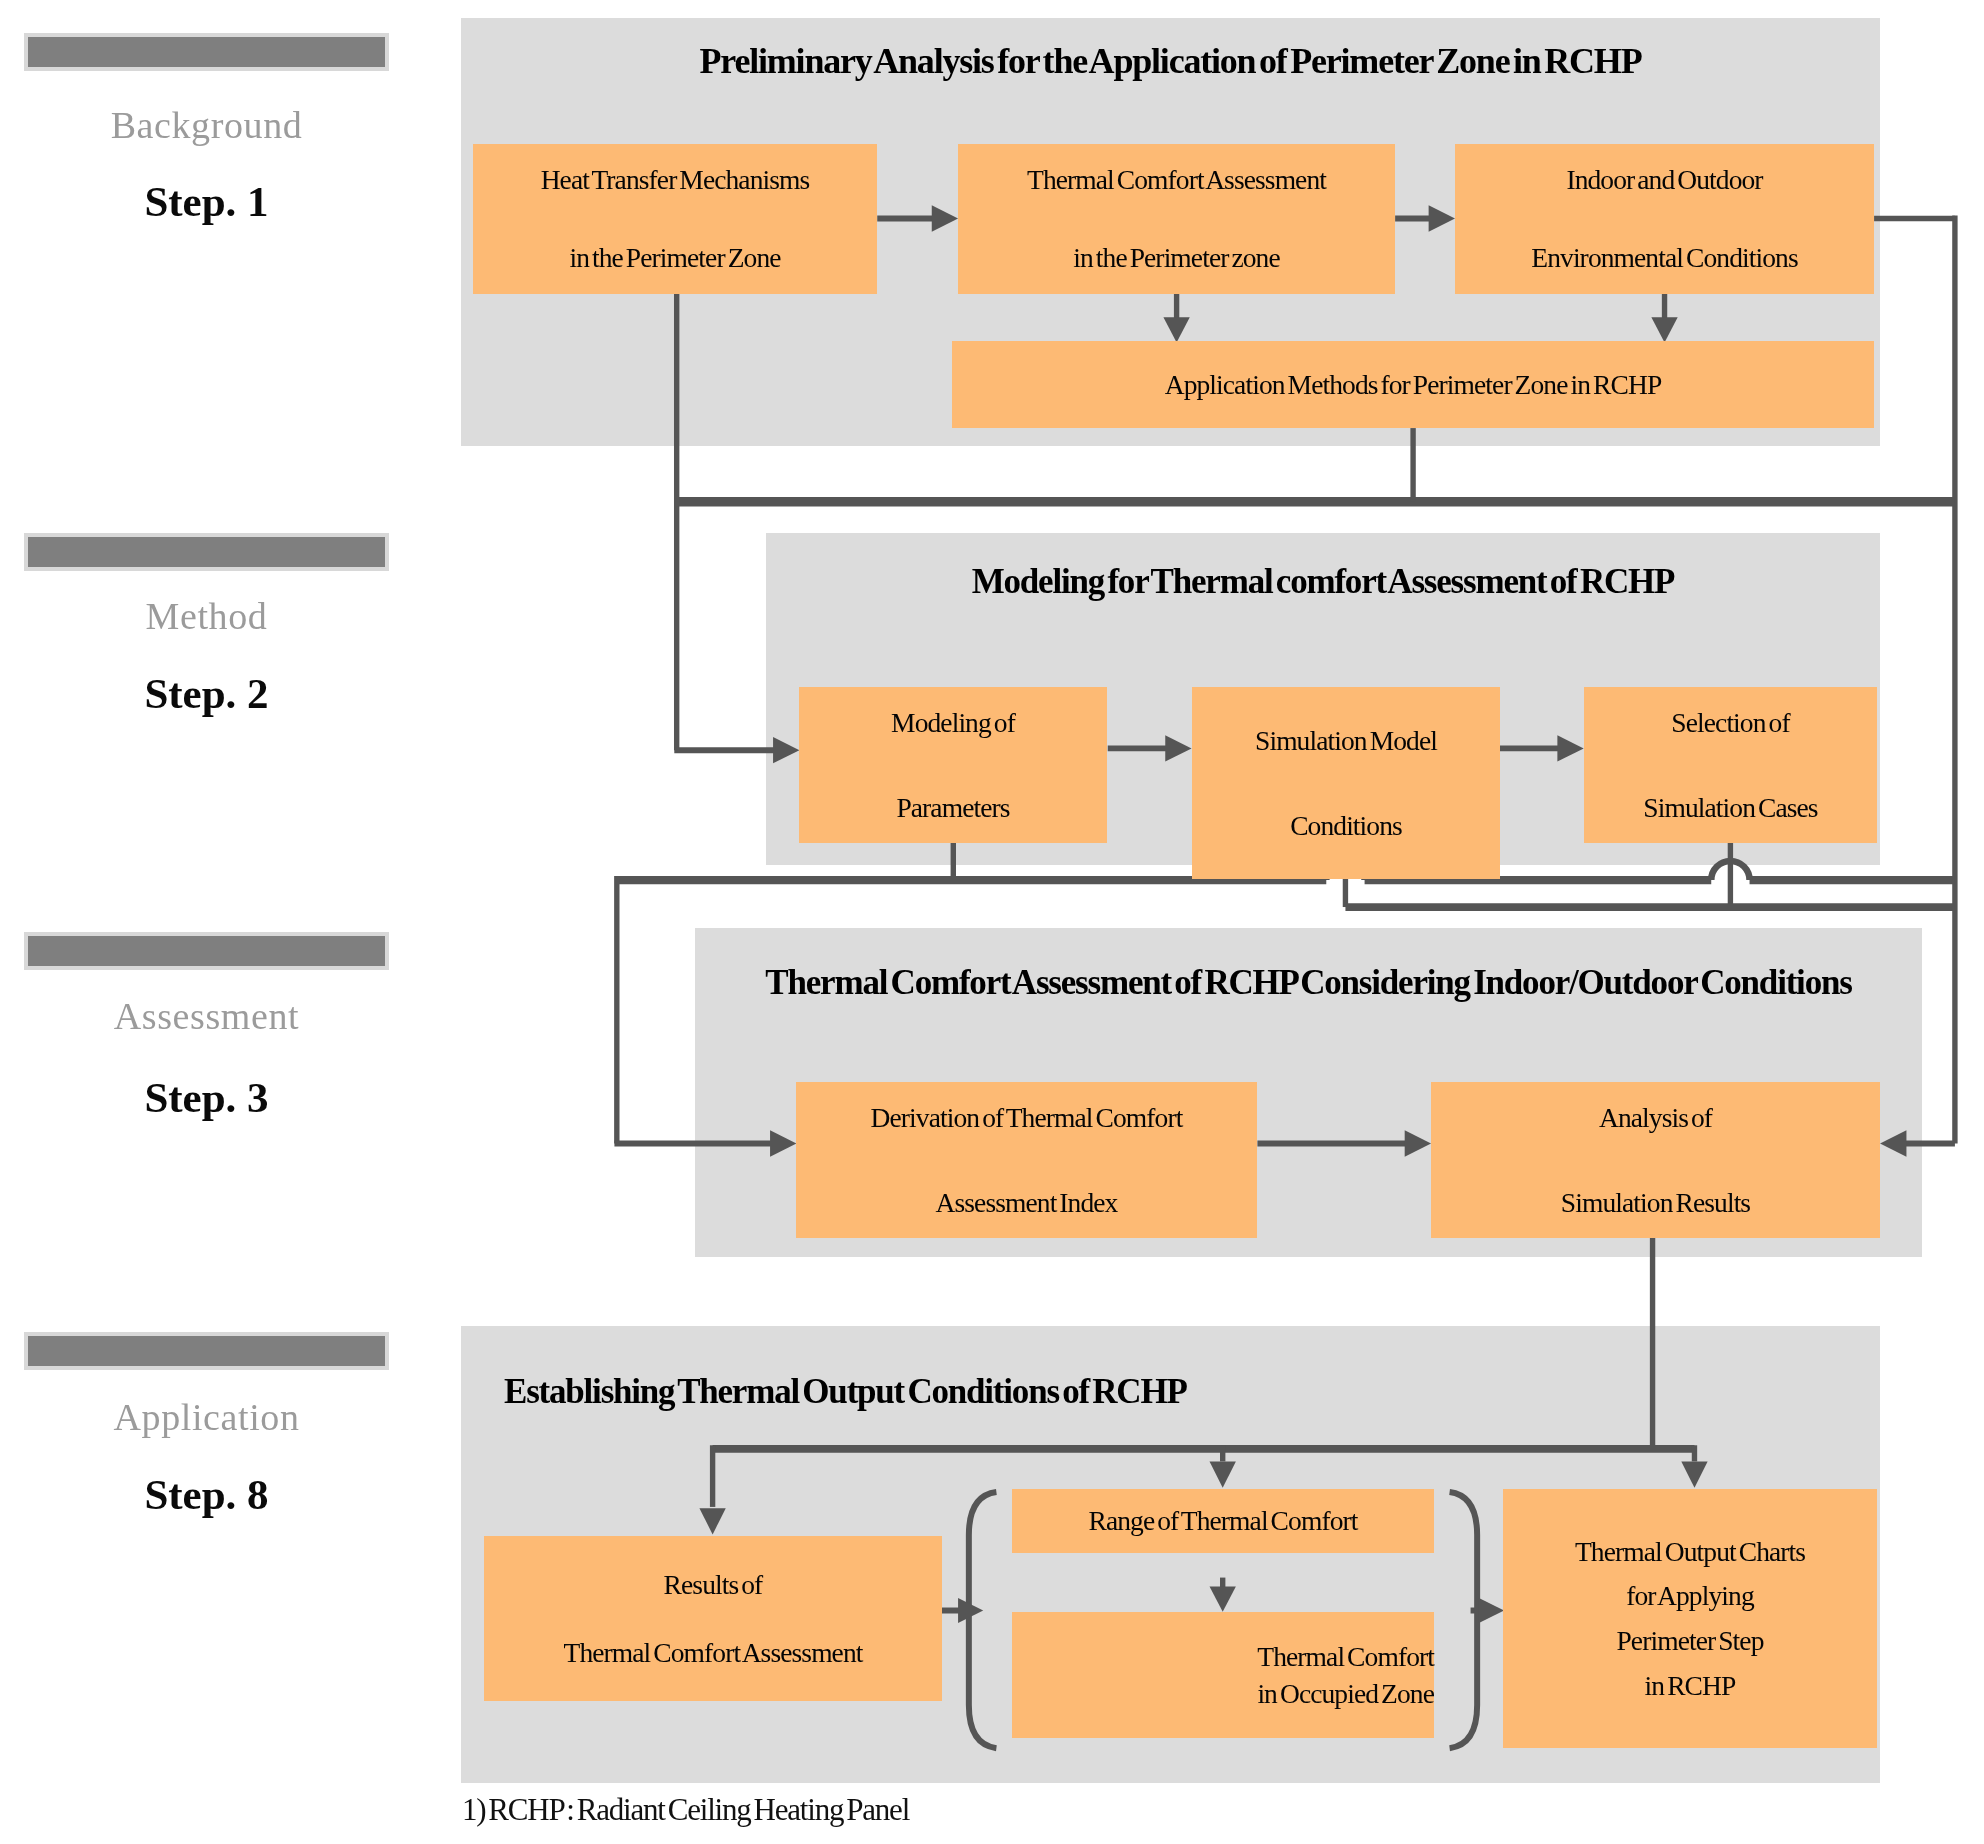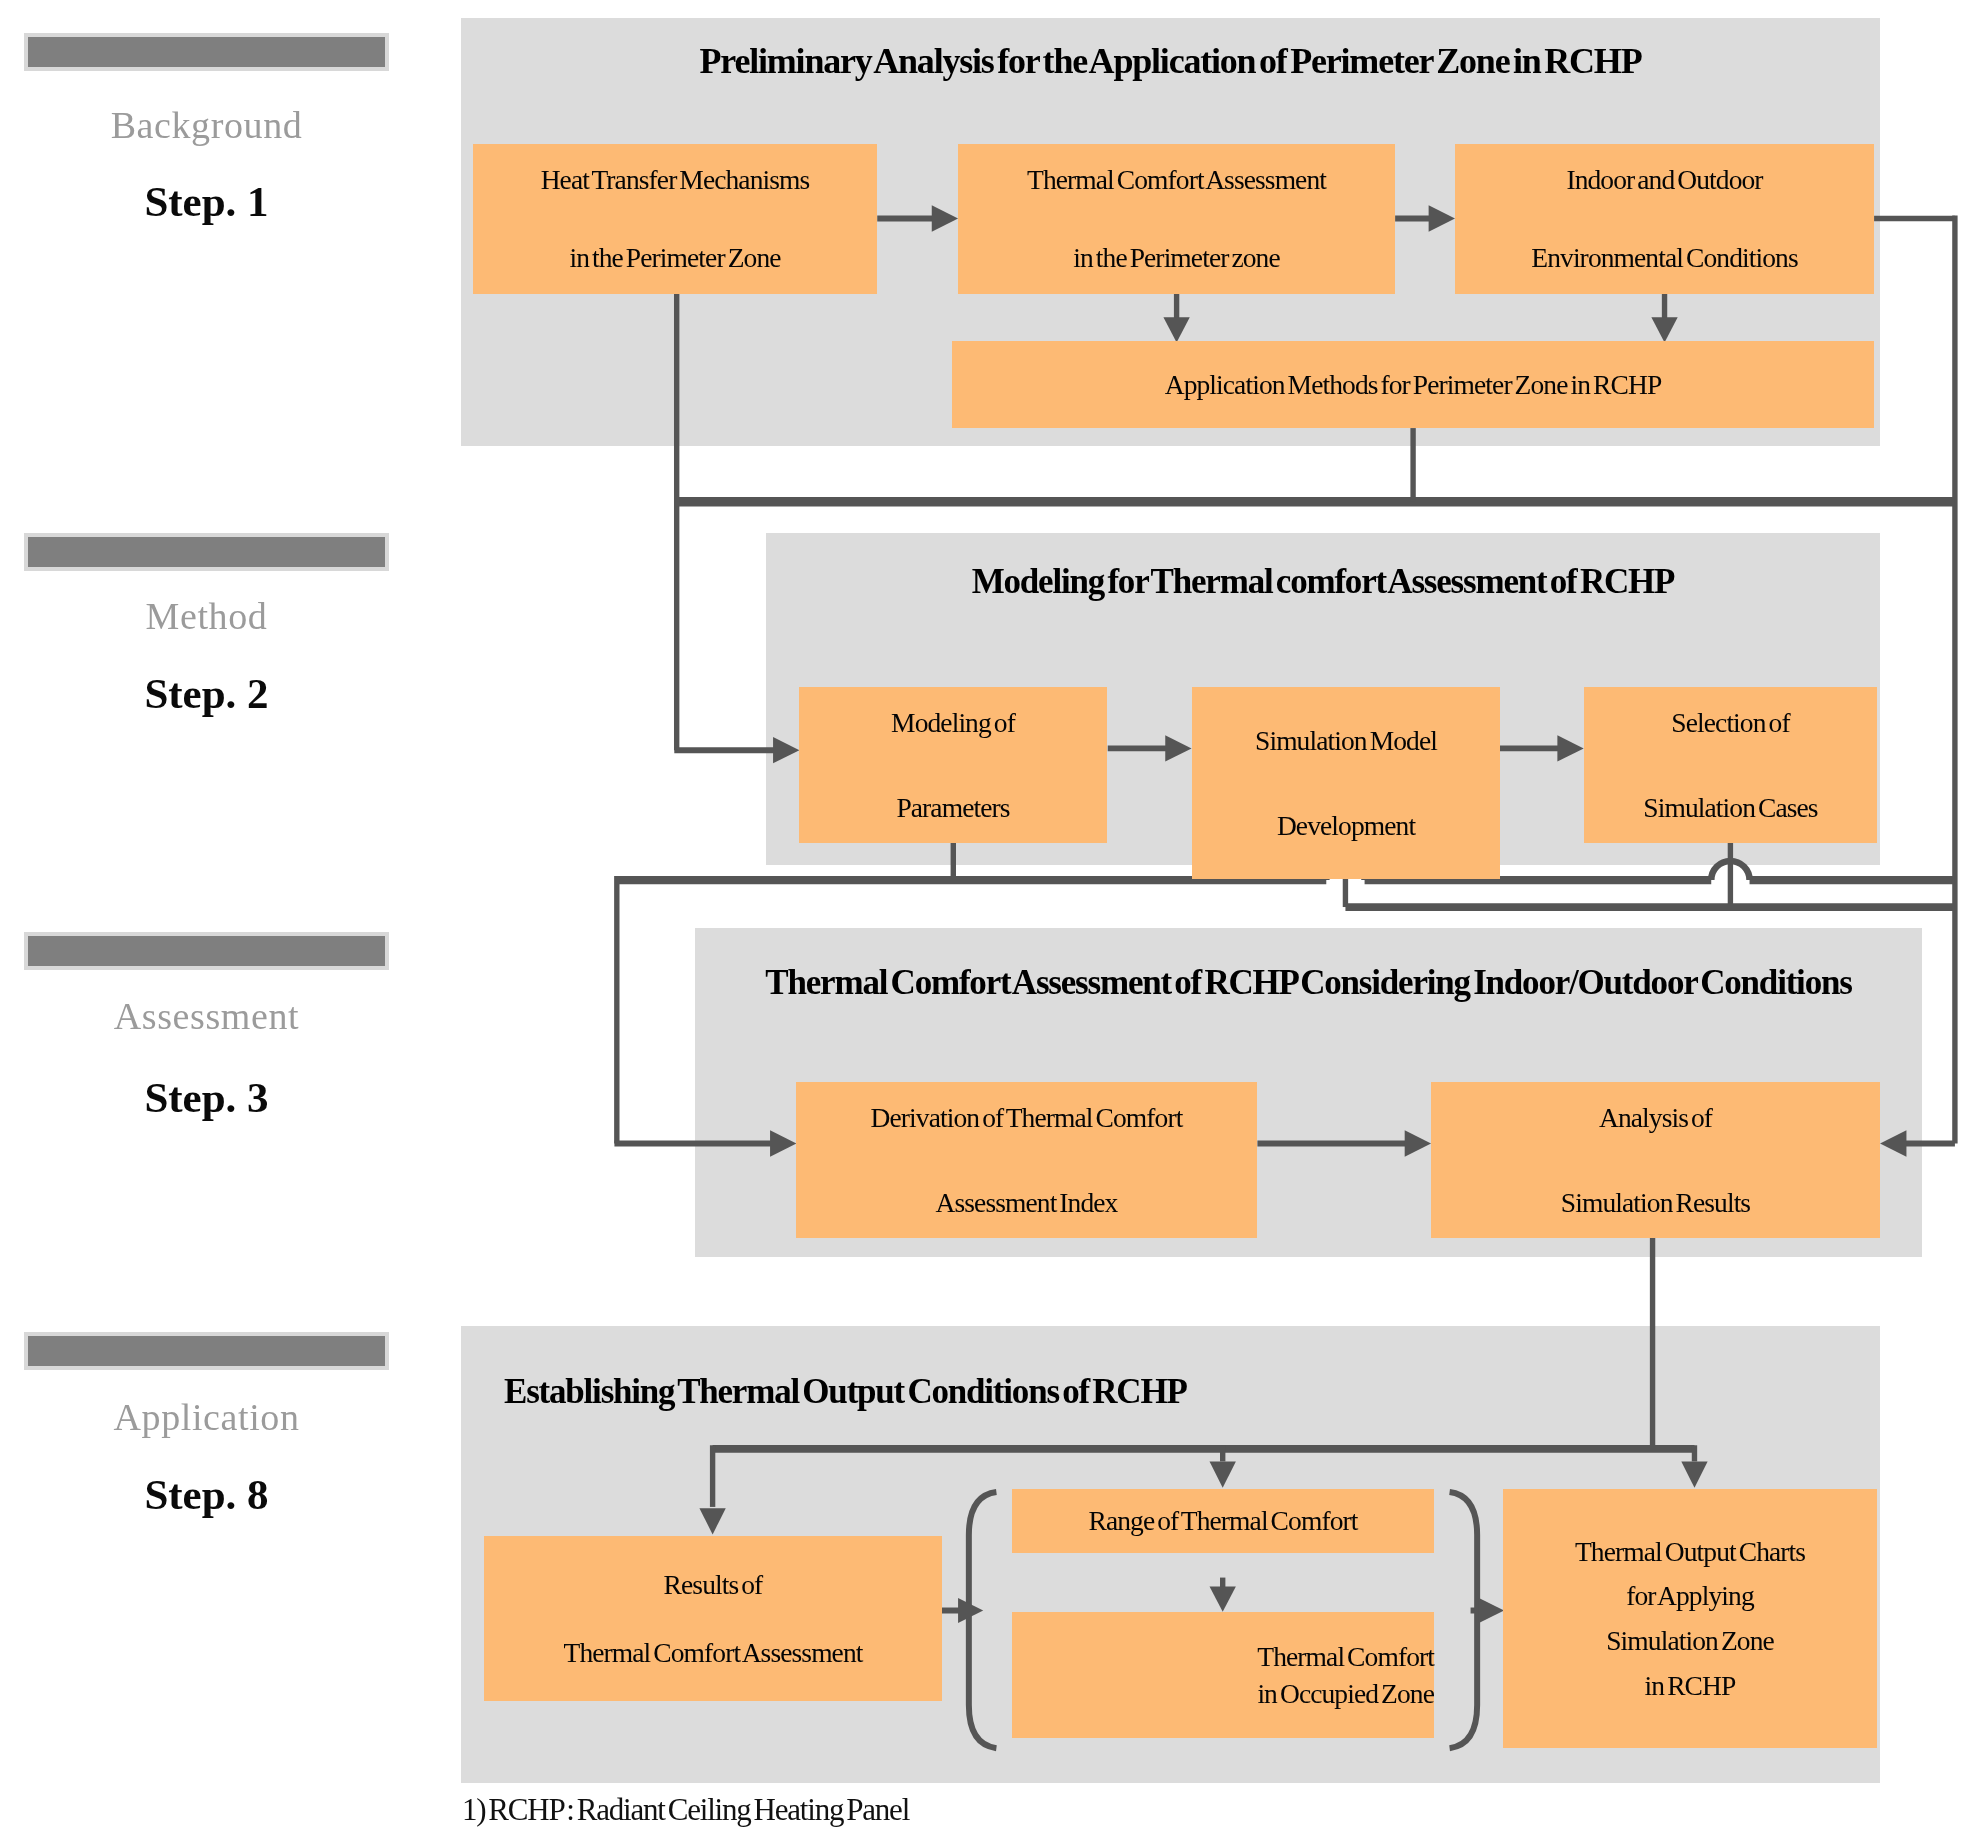--- a/index.html
+++ b/index.html
@@ -170,21 +170,21 @@
 <div class="wbox" style="left:952px;top:341px;width:922px;height:87px">
   <span>Application Methods for Perimeter Zone in RCHP</span>
 </div>
 
 <div class="wbox gap-lg" style="left:799px;top:671px;width:308px;height:156px">
   <span>Modeling of</span>
   <span>Parameters</span>
 </div>
 <div class="wbox gap-lg" style="left:1192px;top:671px;width:308px;height:192px">
   <span>Simulation Model</span>
-  <span>Development</span>
+  <span>Conditions</span>
 </div>
 <div class="wbox gap-lg" style="left:1584px;top:671px;width:293px;height:156px">
   <span>Selection of</span>
   <span>Simulation Cases</span>
 </div>
 
 <div class="wbox gap-lg" style="left:796px;top:1066px;width:461px;height:156px">
   <span>Derivation of Thermal Comfort</span>
   <span>Assessment Index</span>
 </div>
@@ -200,18 +200,18 @@
 <div class="wbox" style="left:1012px;top:1489px;width:422px;height:64px">
   <span>Range of Thermal Comfort</span>
 </div>
 <div class="wbox gap-xs" style="left:1012px;top:1612px;width:422px;height:126px">
   <span>Thermal Comfort</span>
   <span>in Occupied Zone</span>
 </div>
 <div class="wbox gap-sm" style="left:1503px;top:1489px;width:374px;height:259px">
   <span>Thermal Output Charts</span>
   <span>for Applying</span>
-  <span>Simulation Zone</span>
+  <span>Perimeter Step</span>
   <span>in RCHP</span>
 </div>
 
 <div class="footnote">1) RCHP : Radiant Ceiling Heating Panel</div>
 
 
 </body></html>

